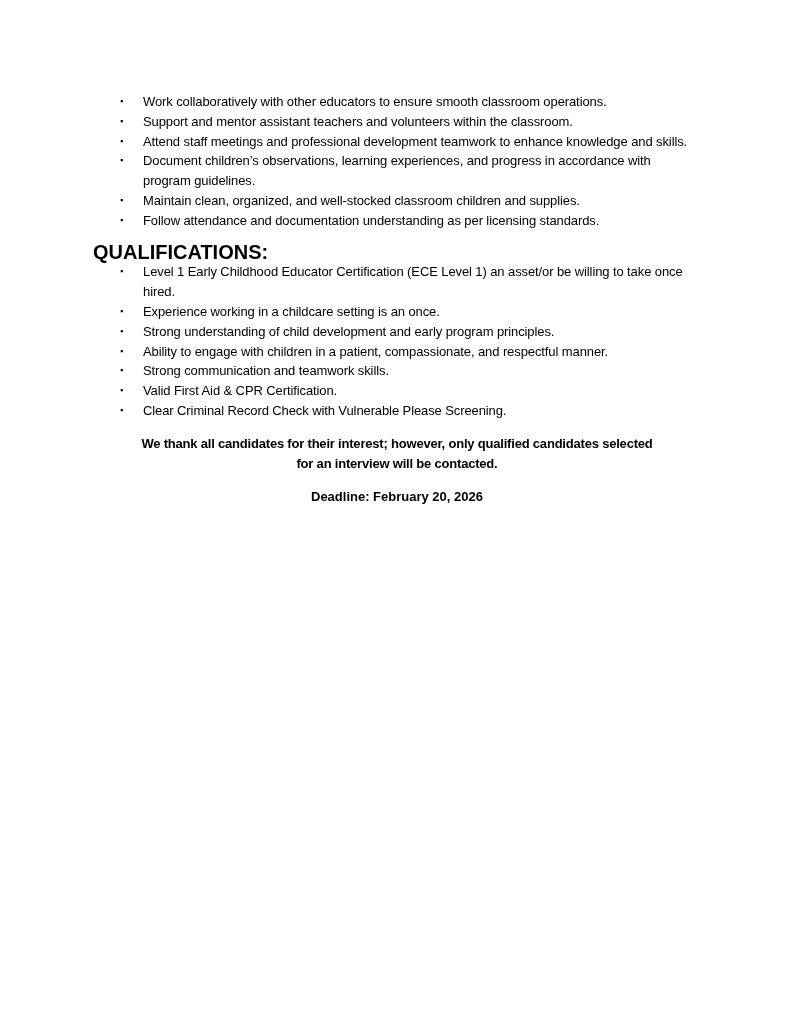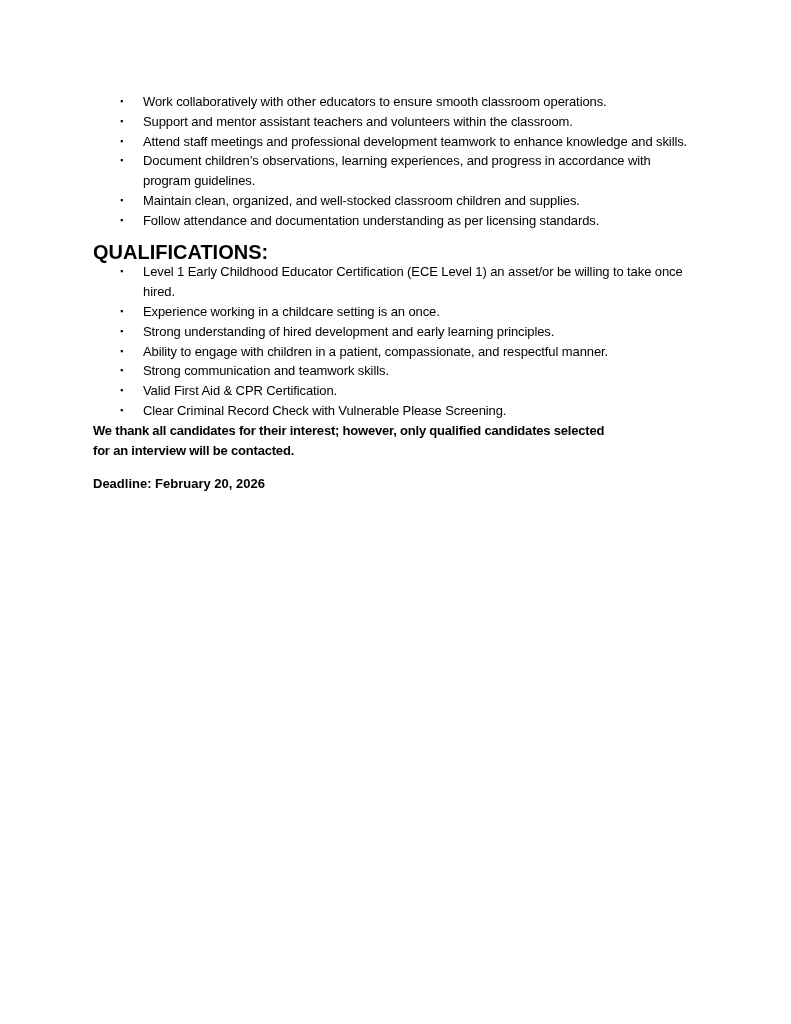--- a/index.html
+++ b/index.html
@@ -49,27 +49,29 @@
   .apply-para { margin-top: 16px; }
   .citation { font-weight: bold; font-style: italic; }
   .email-link {
     color: #0000ff;
     font-weight: bold;
     text-decoration: underline;
     cursor: pointer;
   }
   .after-email { font-weight: bold; }
   .thanks-para {
+    margin-top: 13px;
     font-weight: bold;
     letter-spacing: -0.2px;
+    text-align: center;
   }
   .deadline {
     margin-top: 14px;
     font-weight: bold;
-    text-align: left;
+    text-align: center;
     letter-spacing: 0;
   }
 </style>
 </head>
 <body>
 
 <div class="page">
   <div class="content">
 
     <ul class="bullet-list">
@@ -105,21 +107,21 @@
       <li>
         <span class="bullet">▪</span>
         <span class="li-text">Level 1 Early Childhood Educator Certification (ECE Level 1) an asset/or be willing to take once hired.</span>
       </li>
       <li>
         <span class="bullet">▪</span>
         <span class="li-text">Experience working in a childcare setting is an once.</span>
       </li>
       <li>
         <span class="bullet">▪</span>
-        <span class="li-text">Strong understanding of hired development and early learning principles.</span>
+        <span class="li-text">Strong understanding of child development and early program principles.</span>
       </li>
       <li>
         <span class="bullet">▪</span>
         <span class="li-text">Ability to engage with children in a patient, compassionate, and respectful manner.</span>
       </li>
       <li>
         <span class="bullet">▪</span>
         <span class="li-text">Strong communication and teamwork skills.</span>
       </li>
       <li>

